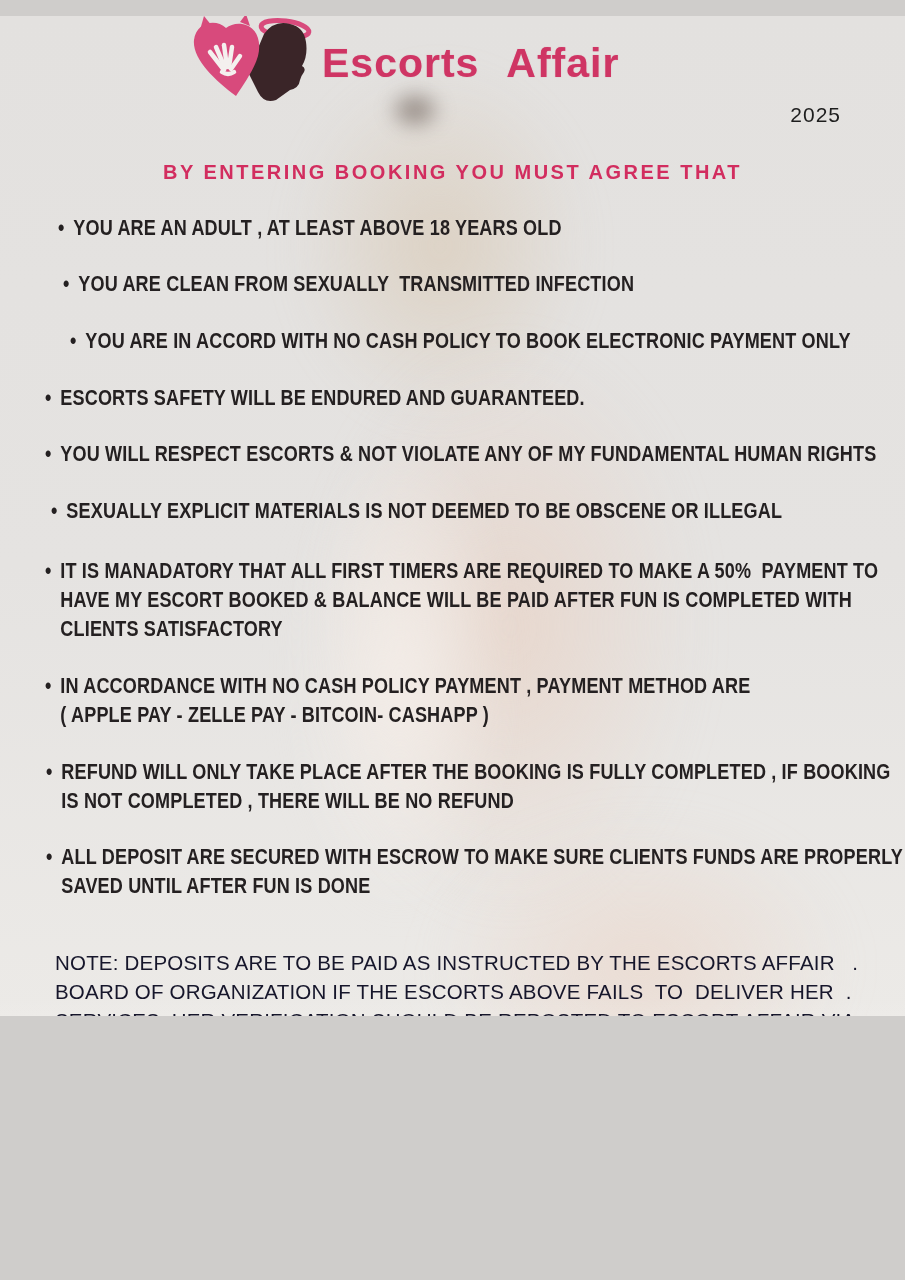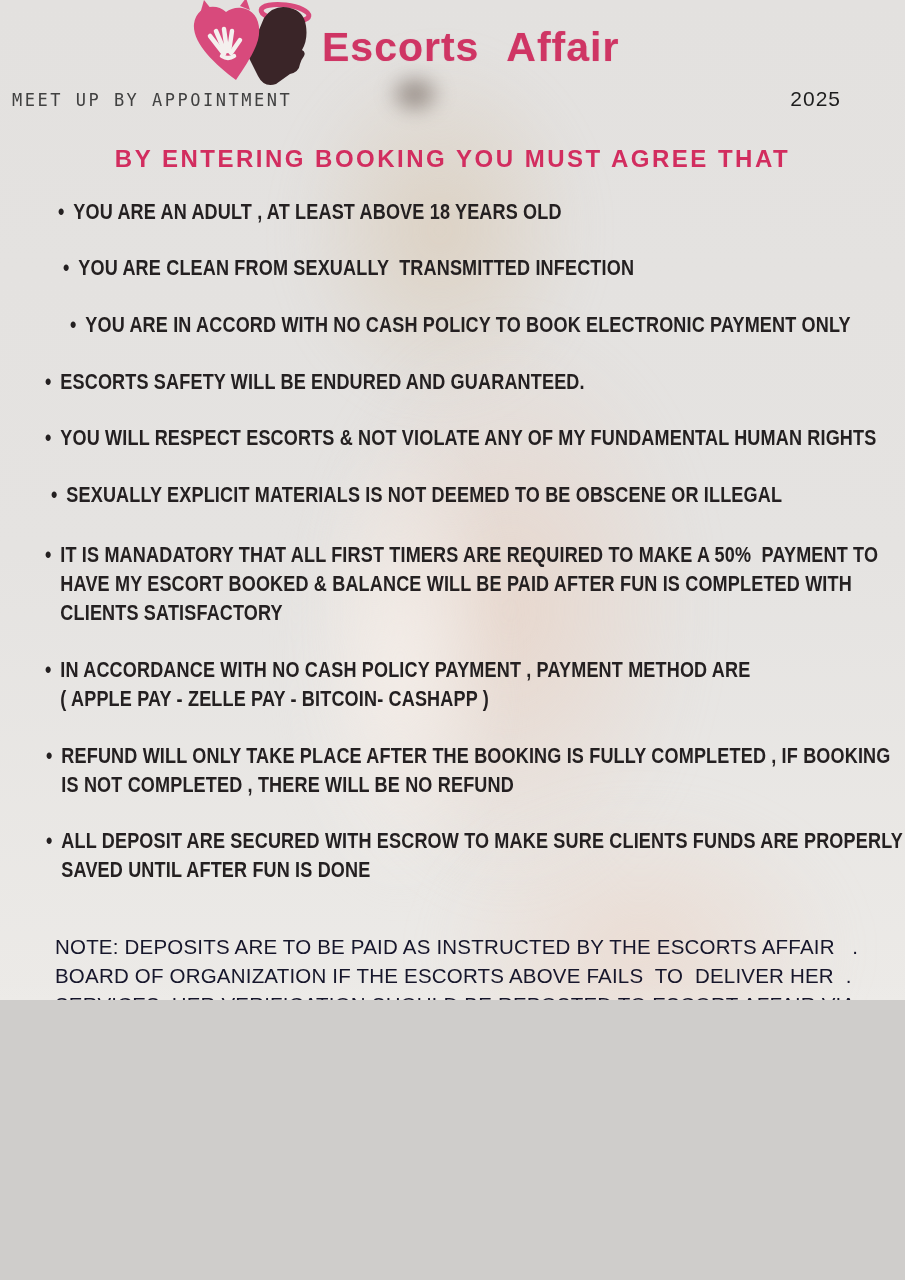--- a/index.html
+++ b/index.html
@@ -1,18 +1,18 @@
 <!DOCTYPE html>
 <html><head>
 <meta charset="utf-8">
 <style>
   * { margin:0; padding:0; box-sizing:border-box; }
   html,body { background:#cfcdcb; }
   #page {
-    position:relative; width:905px; height:1000px; margin:0 auto;
+    position:relative; width:905px; height:1000px; margin:16px auto;
     background:linear-gradient(180deg,#e3e1df 0%,#e5e3e1 55%,#eceae7 100%);
     overflow:hidden;
     font-family:"Liberation Sans", sans-serif;
   }
   
   .blob { position:absolute; border-radius:50%; pointer-events:none; }
   .bg-hair   { left:290px; top:50px;  width:300px; height:360px; background:radial-gradient(closest-side, rgba(214,196,172,.55), rgba(214,196,172,0)); filter:blur(18px); }
   .bg-head   { left:385px; top:70px;  width:60px;  height:48px;  background:radial-gradient(closest-side, rgba(74,58,50,.55), rgba(74,58,50,0)); filter:blur(8px); }
   .bg-skin   { left:320px; top:320px; width:380px; height:580px; background:radial-gradient(closest-side, rgba(233,207,192,.6), rgba(233,207,192,0)); filter:blur(22px); }
   .bg-satin  { left:290px; top:420px; width:220px; height:480px; background:radial-gradient(closest-side, rgba(248,242,237,.75), rgba(248,242,237,0)); filter:blur(18px); }
@@ -31,21 +31,21 @@
     position:absolute; left:12px; top:90px;
     font-family:"DejaVu Sans Mono","Liberation Mono",monospace;
     font-size:17px; letter-spacing:2.5px; color:#414141;
   }
   #year-label {
     position:absolute; right:64px; top:87px;
     font-size:21px; letter-spacing:1px; color:#1d1d1d;
   }
   #agreement-heading {
     position:absolute; left:0; top:145px; width:905px; text-align:center;
-    font-size:24px; font-weight:800; letter-spacing:2.5px; color:#d22d5f;
+    font-size:20px; font-weight:800; letter-spacing:2.5px; color:#d22d5f;
   }
 
   
   .bullet { position:absolute; display:flex; transform:scaleX(.82); transform-origin:left top; width:1100px; }
   .bullet .dot  { font-size:22px; font-weight:bold; color:#242021; line-height:29px; margin-right:11px; }
   .bullet .txt  { font-size:22px; font-weight:bold; color:#242021; line-height:29px; white-space:pre-wrap; letter-spacing:.2px; }
   .b1 { left:58px; top:197px; }
   .b2 { left:63px; top:253px; }
   .b3 { left:70px; top:310px; }
   .b4 { left:45px; top:367px; }
@@ -104,21 +104,20 @@
     <g stroke="#f4f0ee" stroke-width="4.5" stroke-linecap="round" fill="none">
       <path d="M36 56 L22 38"></path>
       <path d="M37 54 L28 33"></path>
       <path d="M39 53 L36 31"></path>
       <path d="M41 53 L44 33"></path>
       <path d="M43 55 L52 42"></path>
       <path d="M34 58 Q40 62 46 58"></path>
     </g>
   </svg>
   <div id="brand-title">Escorts Affair</div>
-  <div id="tagline">MEET UP BY APPOINTMENT</div>
   <div id="year-label">2025</div>
 
   <div id="agreement-heading">BY ENTERING BOOKING YOU MUST AGREE THAT</div>
 
   <div class="bullet b1">
     <span class="dot">•</span>
     <div class="txt">YOU ARE AN ADULT , AT LEAST ABOVE 18 YEARS OLD</div>
   </div>
   <div class="bullet b2">
     <span class="dot">•</span>

